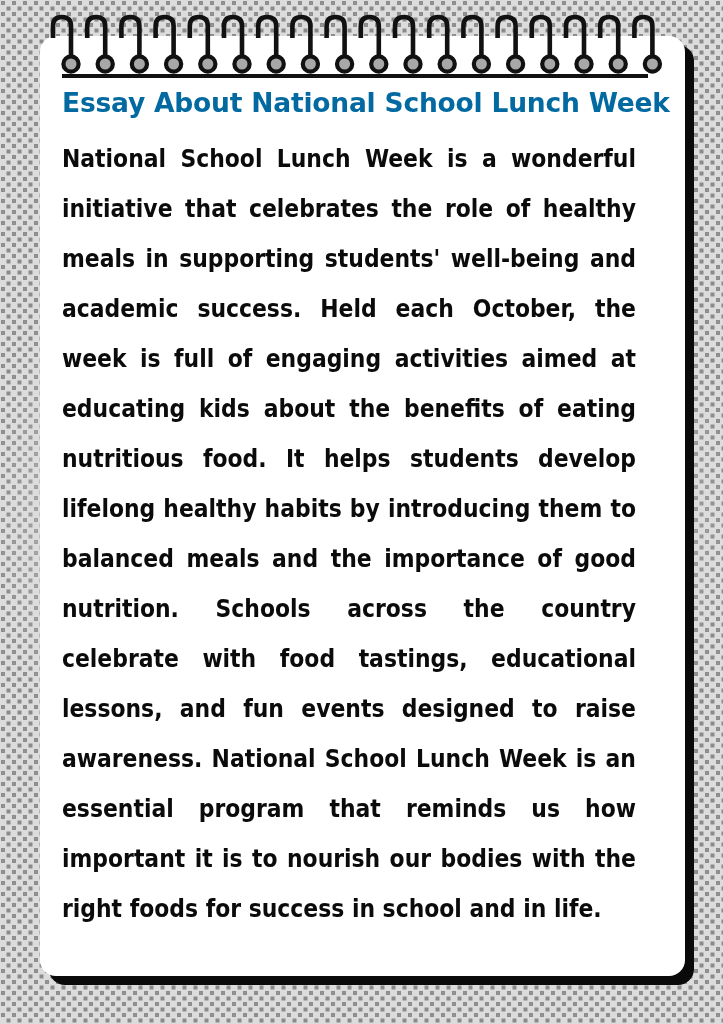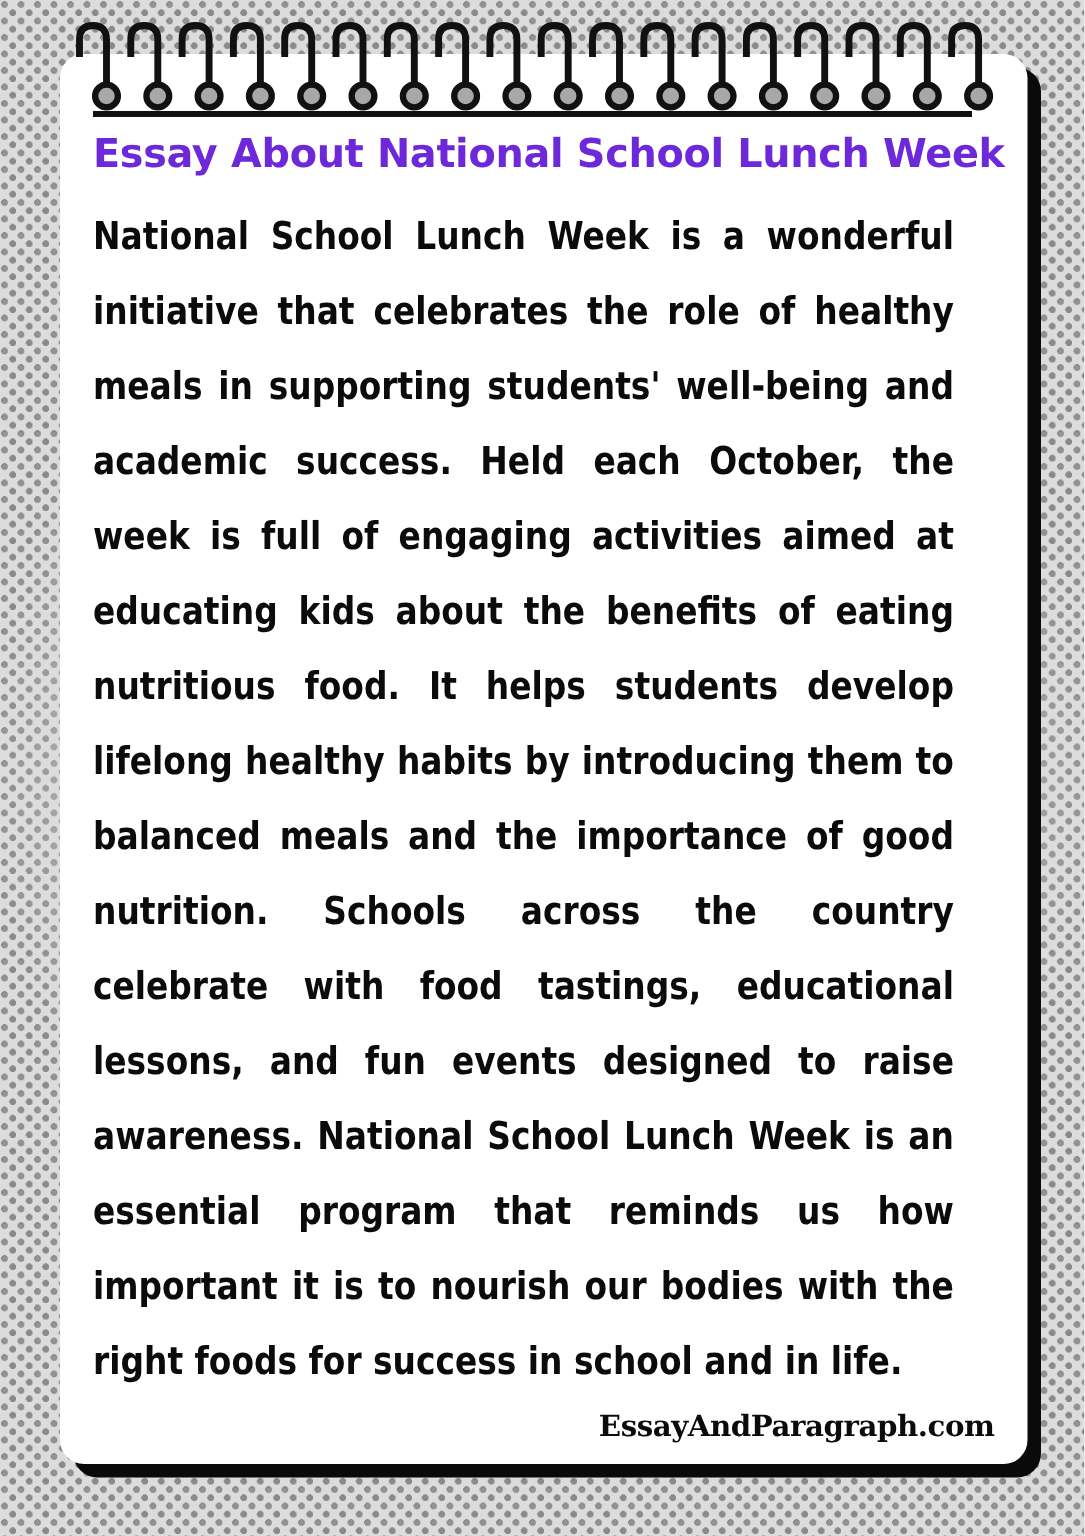--- a/index.html
+++ b/index.html
@@ -85,21 +85,21 @@
     background: #111111;
     width: 586px;
   }
 
   #essay-title {
     font-family: "DejaVu Sans", sans-serif;
     font-size: 26.5px;
     font-weight: 700;
     line-height: 1.25;
     letter-spacing: -0.2px;
-    color: #6d28d9;
+    color: #0369a1;
     margin-top: 8px;
     white-space: nowrap;
   }
 
   #essay-body {
     font-family: "DejaVu Sans Condensed", "Liberation Sans Narrow", "Liberation Sans", sans-serif;
     font-size: 25.5px;
     font-weight: 700;
     line-height: 50px;
     color: #0b0b0b;
@@ -173,14 +173,13 @@
         <path d="M 612.4000000000001 46 L 612.4000000000001 12 Q 612.4000000000001 3 603.4000000000001 3 Q 594.4000000000001 3 594.4000000000001 12 L 594.4000000000001 24" fill="none" stroke="#111111" stroke-width="4.6" stroke-linecap="butt"></path>
         <circle cx="612.4000000000001" cy="50" r="7.6" fill="#a8a8a8" stroke="#111111" stroke-width="4.2"></circle>
       </g>
   </svg>
 </div>
 
 <div id="page-content">
   <div id="title-rule"></div>
   <h1 id="essay-title">Essay About National School Lunch Week</h1>
   <p id="essay-body">National School Lunch Week is a wonderful initiative that celebrates the role of healthy meals in supporting students' well-being and academic success. Held each October, the week is full of engaging activities aimed at educating kids about the benefits of eating nutritious food. It helps students develop lifelong healthy habits by introducing them to balanced meals and the importance of good nutrition. Schools across the country celebrate with food tastings, educational lessons, and fun events designed to raise awareness. National School Lunch Week is an essential program that reminds us how important it is to nourish our bodies with the right foods for success in school and in life.</p>
-  <div id="site-credit">EssayAndParagraph.com</div>
 </div>
 
 </body></html>

